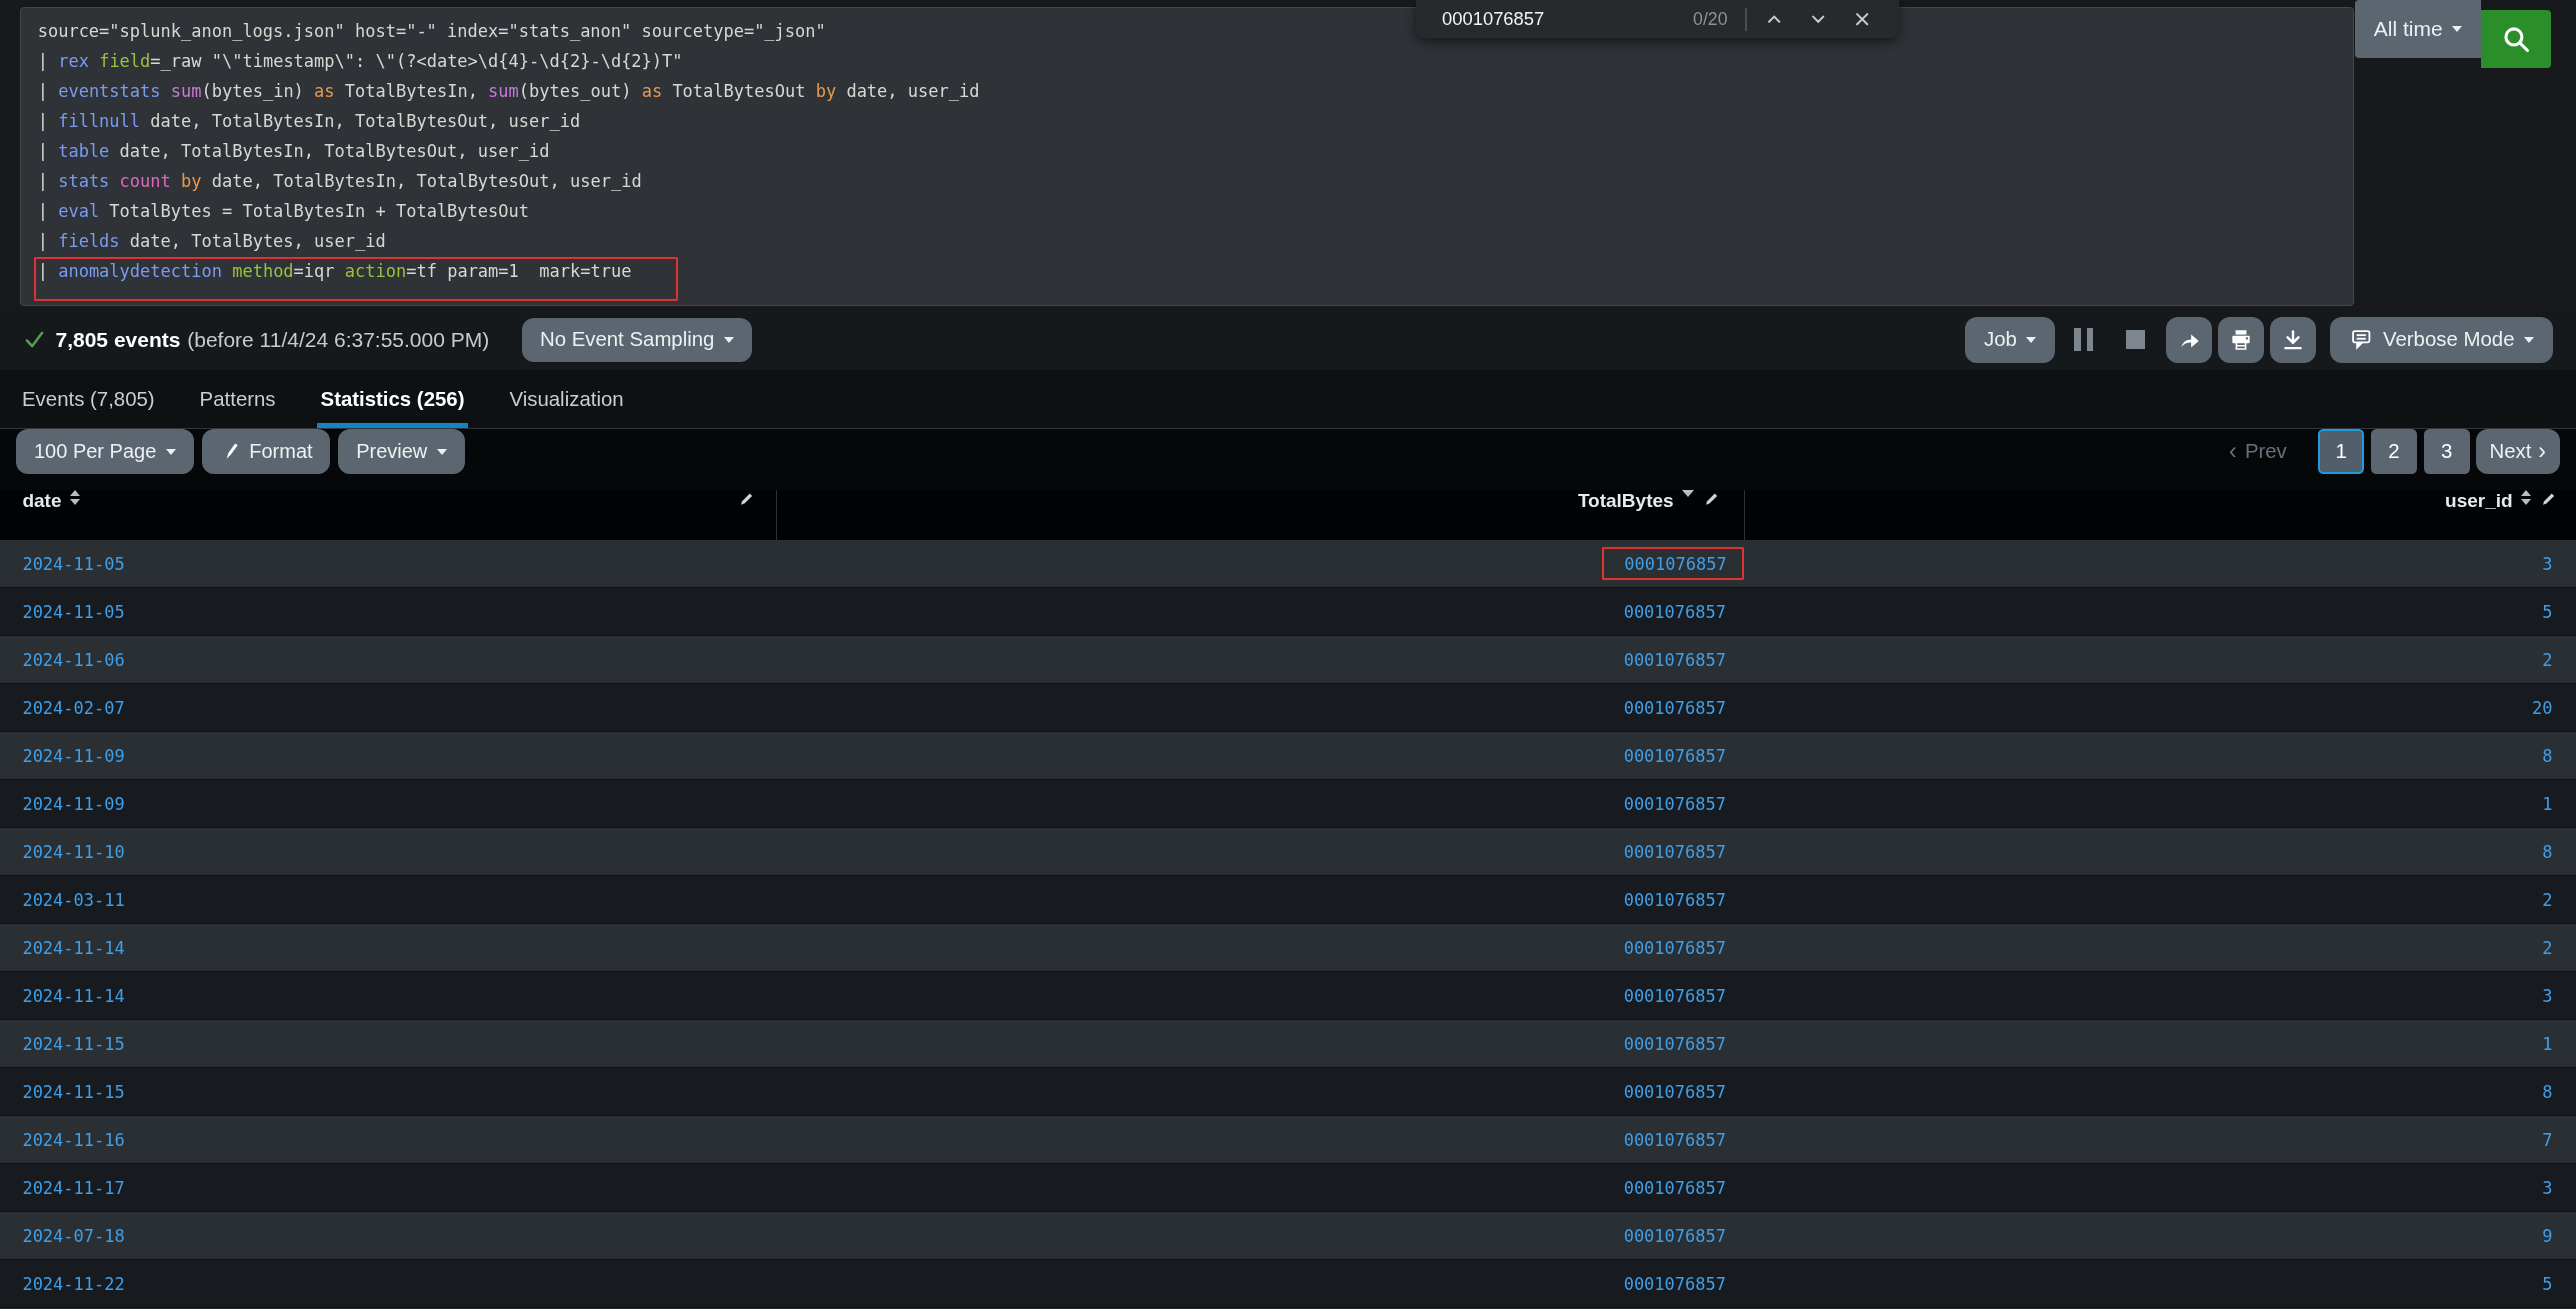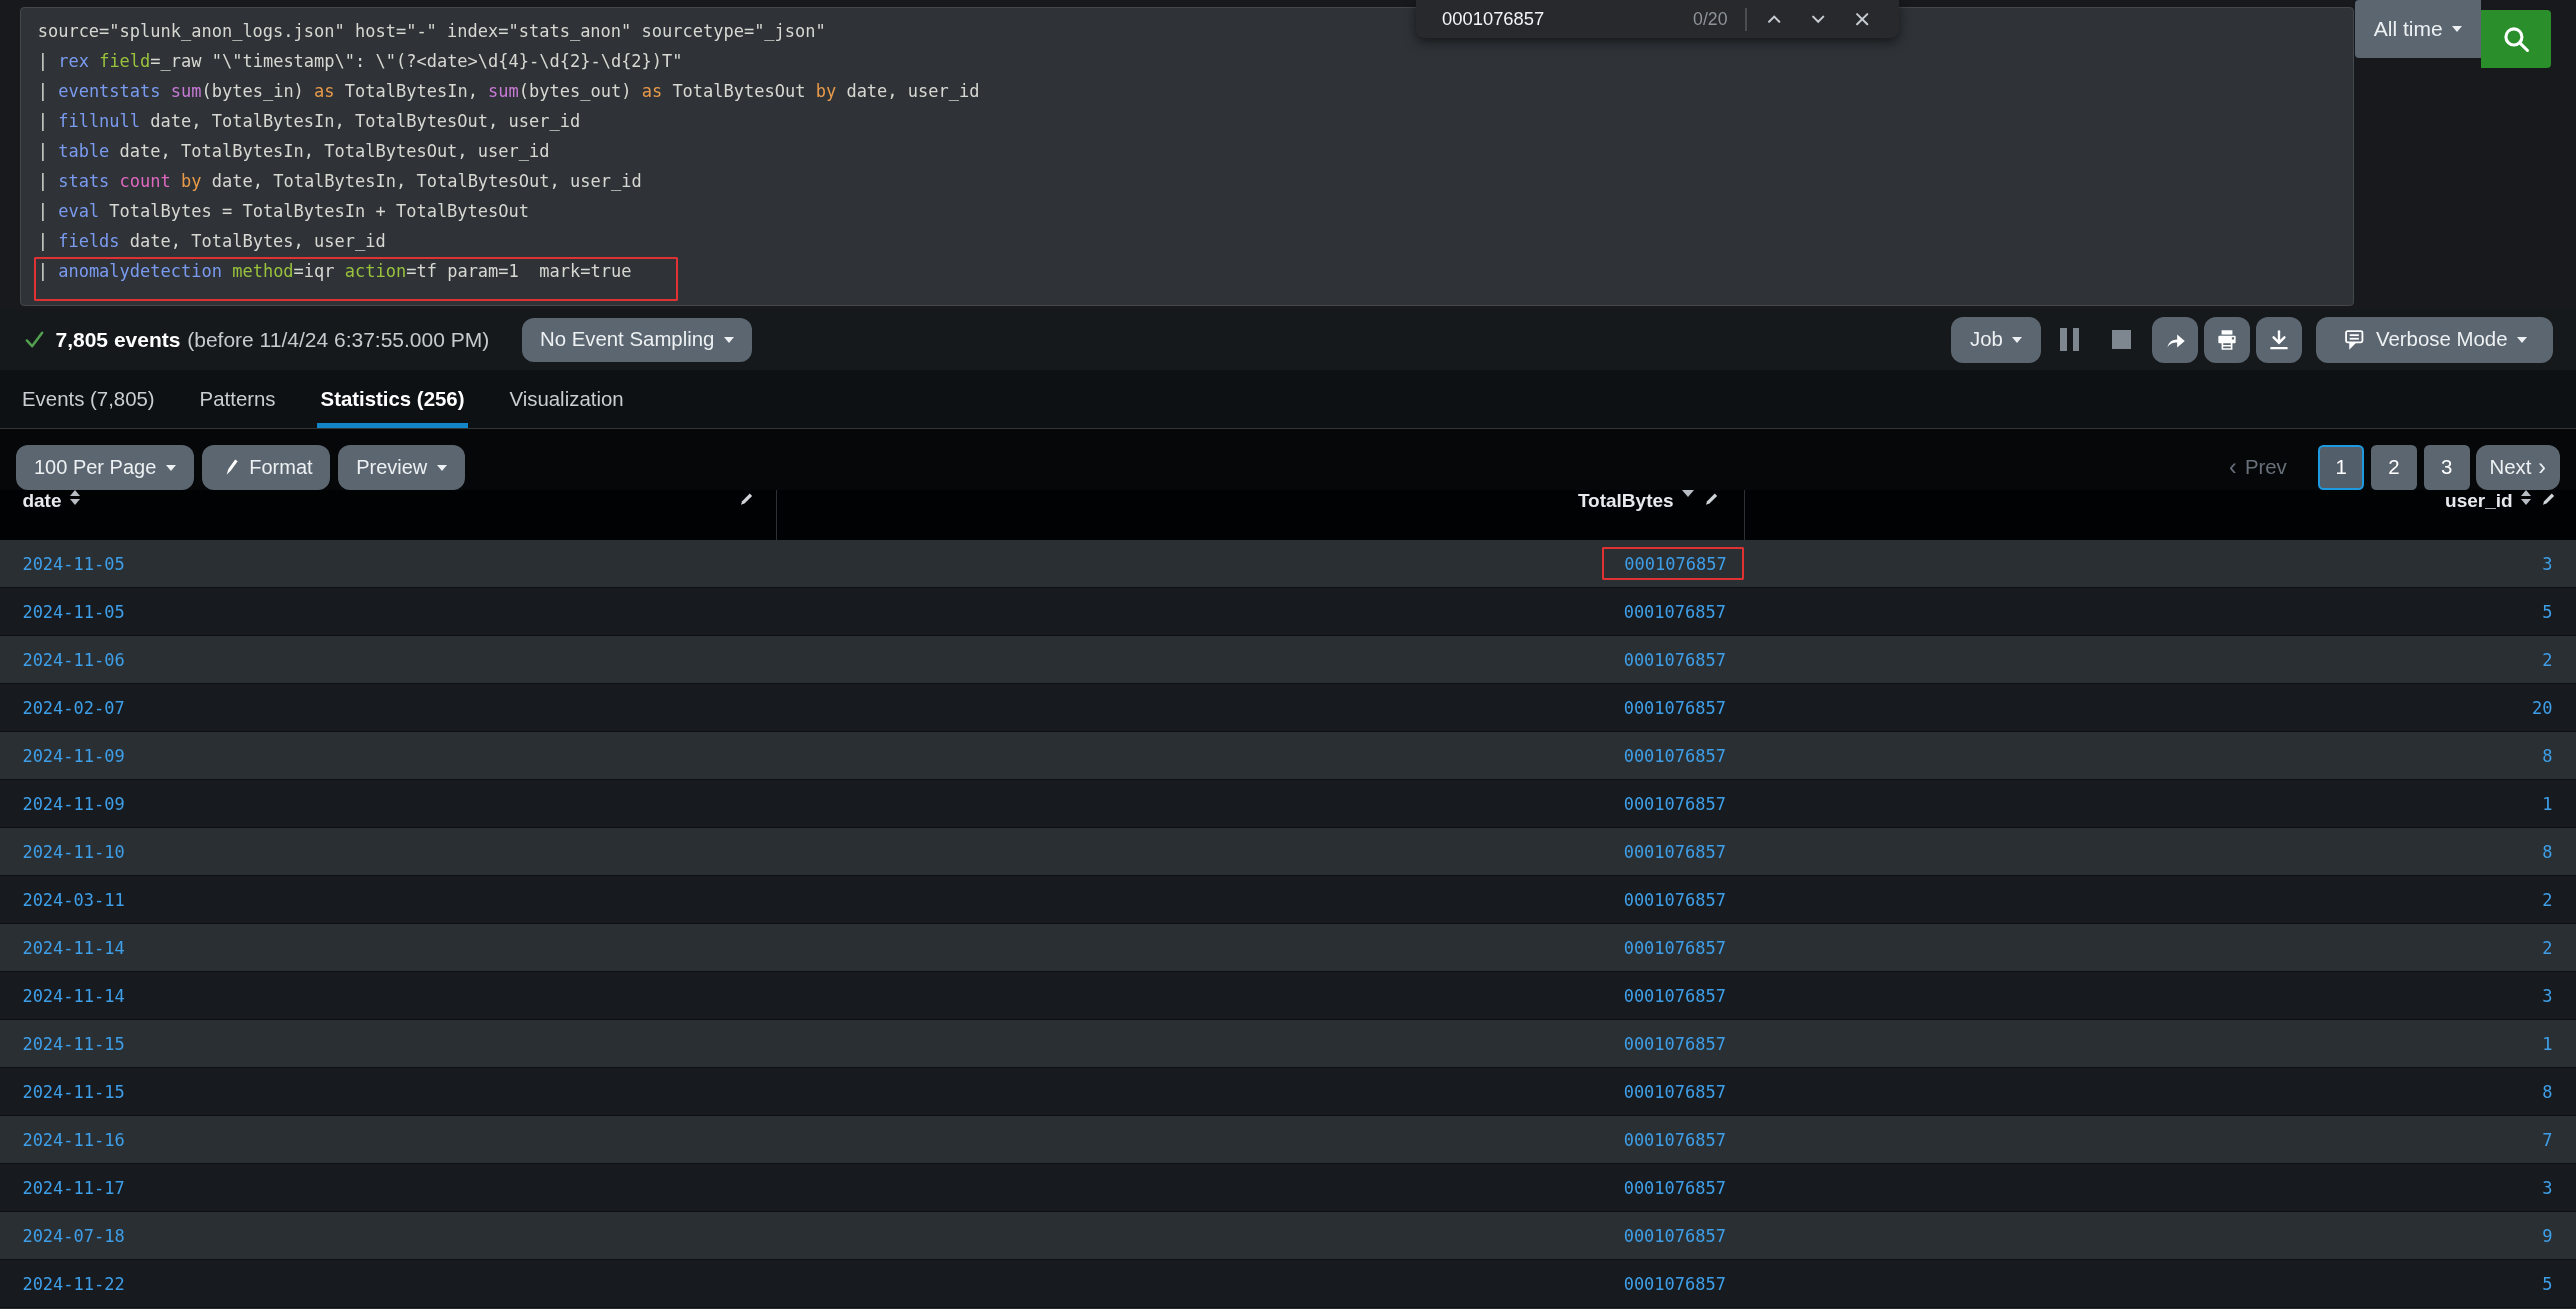--- a/index.html
+++ b/index.html
@@ -57,33 +57,33 @@
   .events-detail{color:#c6cbd0;font-size:21px;margin-left:6.8px}
   .gray-btn{background:var(--btn-gray);color:var(--btn-text);border:none;border-radius:12px;
     height:44px;display:inline-flex;align-items:center;gap:9.5px;font-size:20.4px;padding:0 17.7px;cursor:pointer}
   .sampling-btn{margin-left:33px}
   .status-right{margin-left:auto;display:flex;align-items:center}
   .job-btn{height:46px;padding:0 19px}
   .pause-icon{display:flex;gap:6.8px;margin:0 17.7px 0 19px}
   .pause-icon span{width:6.1px;height:23px;background:var(--icon-dim)}
   .stop-icon{width:19px;height:19px;background:var(--icon-dim);margin:0 15px}
   .icon-btn{width:46px;height:46px;padding:0;justify-content:center;margin-left:6.1px}
-  .verbose-btn{height:46px;margin-left:13.6px;padding:0 26px}
+  .verbose-btn{height:46px;margin-left:13.6px;padding:0 19px}
 
   
   .tabs-bar{height:59px;background:var(--bg-tabs);border-bottom:1.4px solid #31363b;
     display:flex;align-items:center;padding-left:22px}
   .tab{position:relative;height:100%;display:flex;align-items:center;margin-right:45px;
     font-size:20.4px;color:#c9ced3;cursor:pointer}
   .tab.active{color:#fff;font-weight:700}
   .tab.active::after{content:"";position:absolute;left:-3.4px;right:-3.4px;bottom:0;height:5.4px;
     background:var(--underline)}
 
   
-  .toolbar{height:61px;display:flex;align-items:flex-end;padding:0 16.3px;background:var(--bg-results)}
+  .toolbar{height:61px;display:flex;align-items:flex-start;padding:0 16.3px;background:var(--bg-results)}
   .tool-btn{height:45px;font-size:20px;margin-right:8.2px}
   .paginator{margin-left:auto;display:flex;align-items:center}
   .prev{color:#68707a;font-size:20.4px;margin-right:24.5px;display:flex;align-items:center;gap:8.2px;cursor:default}
   .page-btn{width:46px;height:45px;border:none;border-radius:5.4px;background:var(--btn-gray);
     color:#fff;font-size:20.4px;margin-left:6.8px;cursor:pointer}
   .page-btn.active{border:2px solid #1e9be0;background:#525f6b}
   .next-btn{width:84px;margin-left:6px;height:45px;font-size:20.4px;justify-content:center;gap:6.8px}
   .chev{font-size:23px;line-height:1}
 
   

